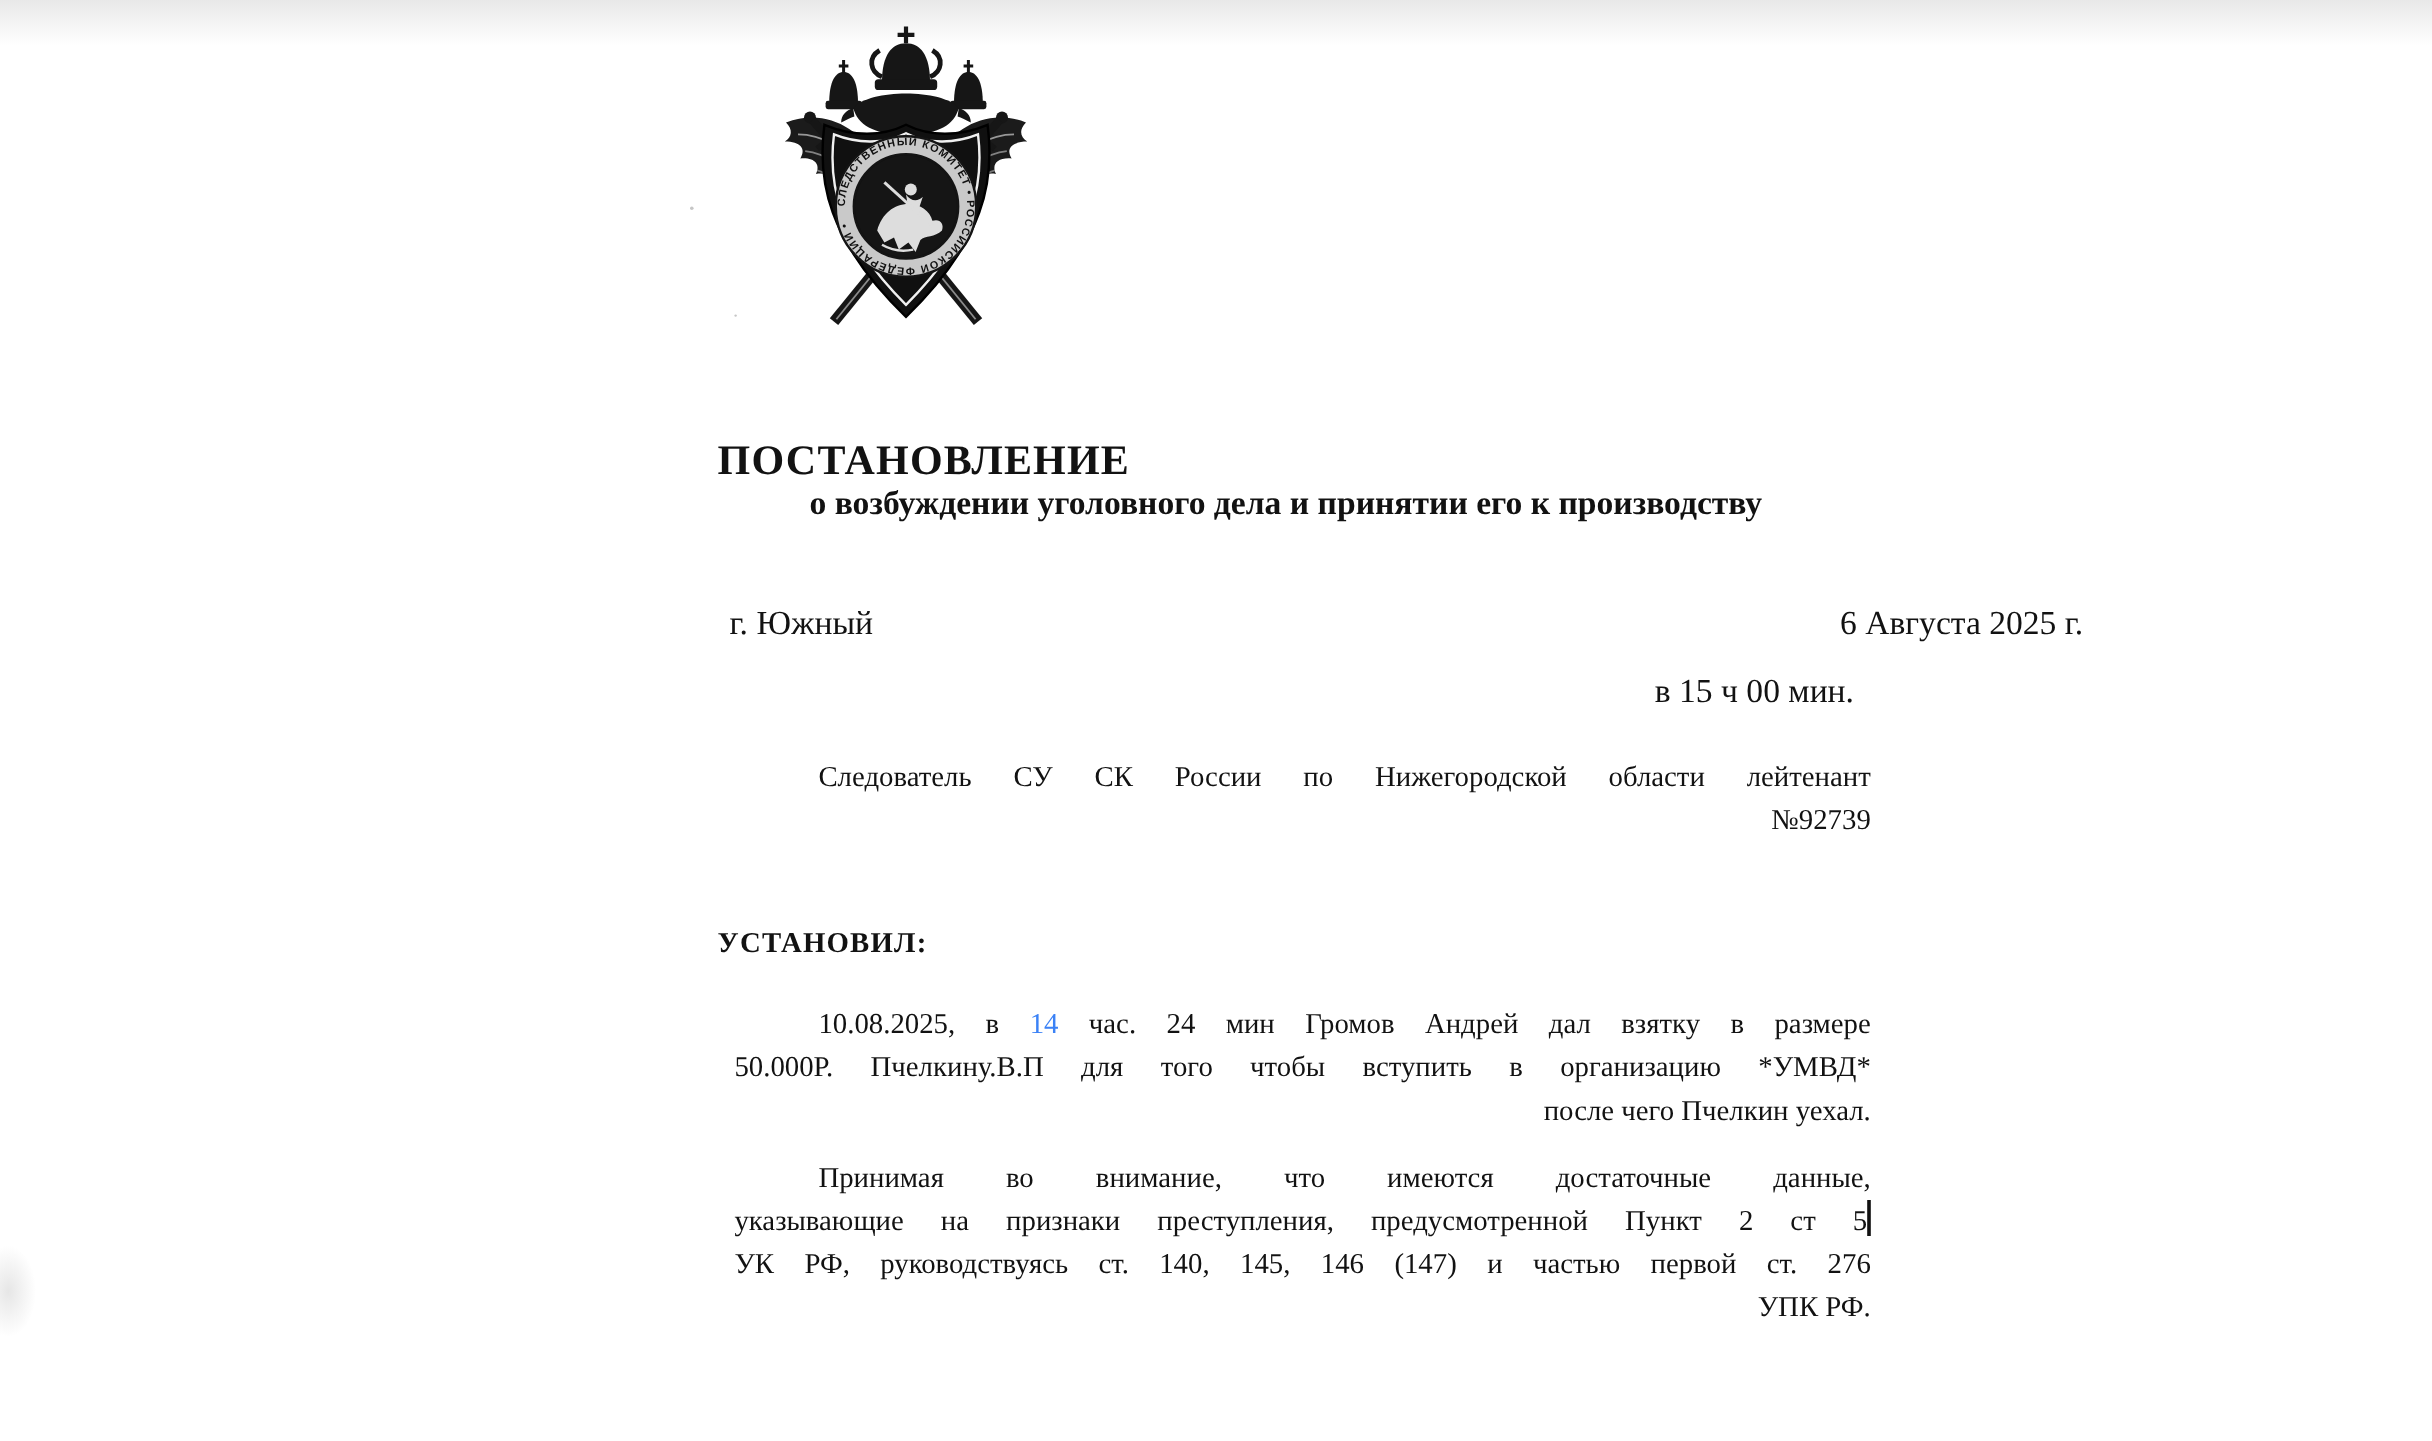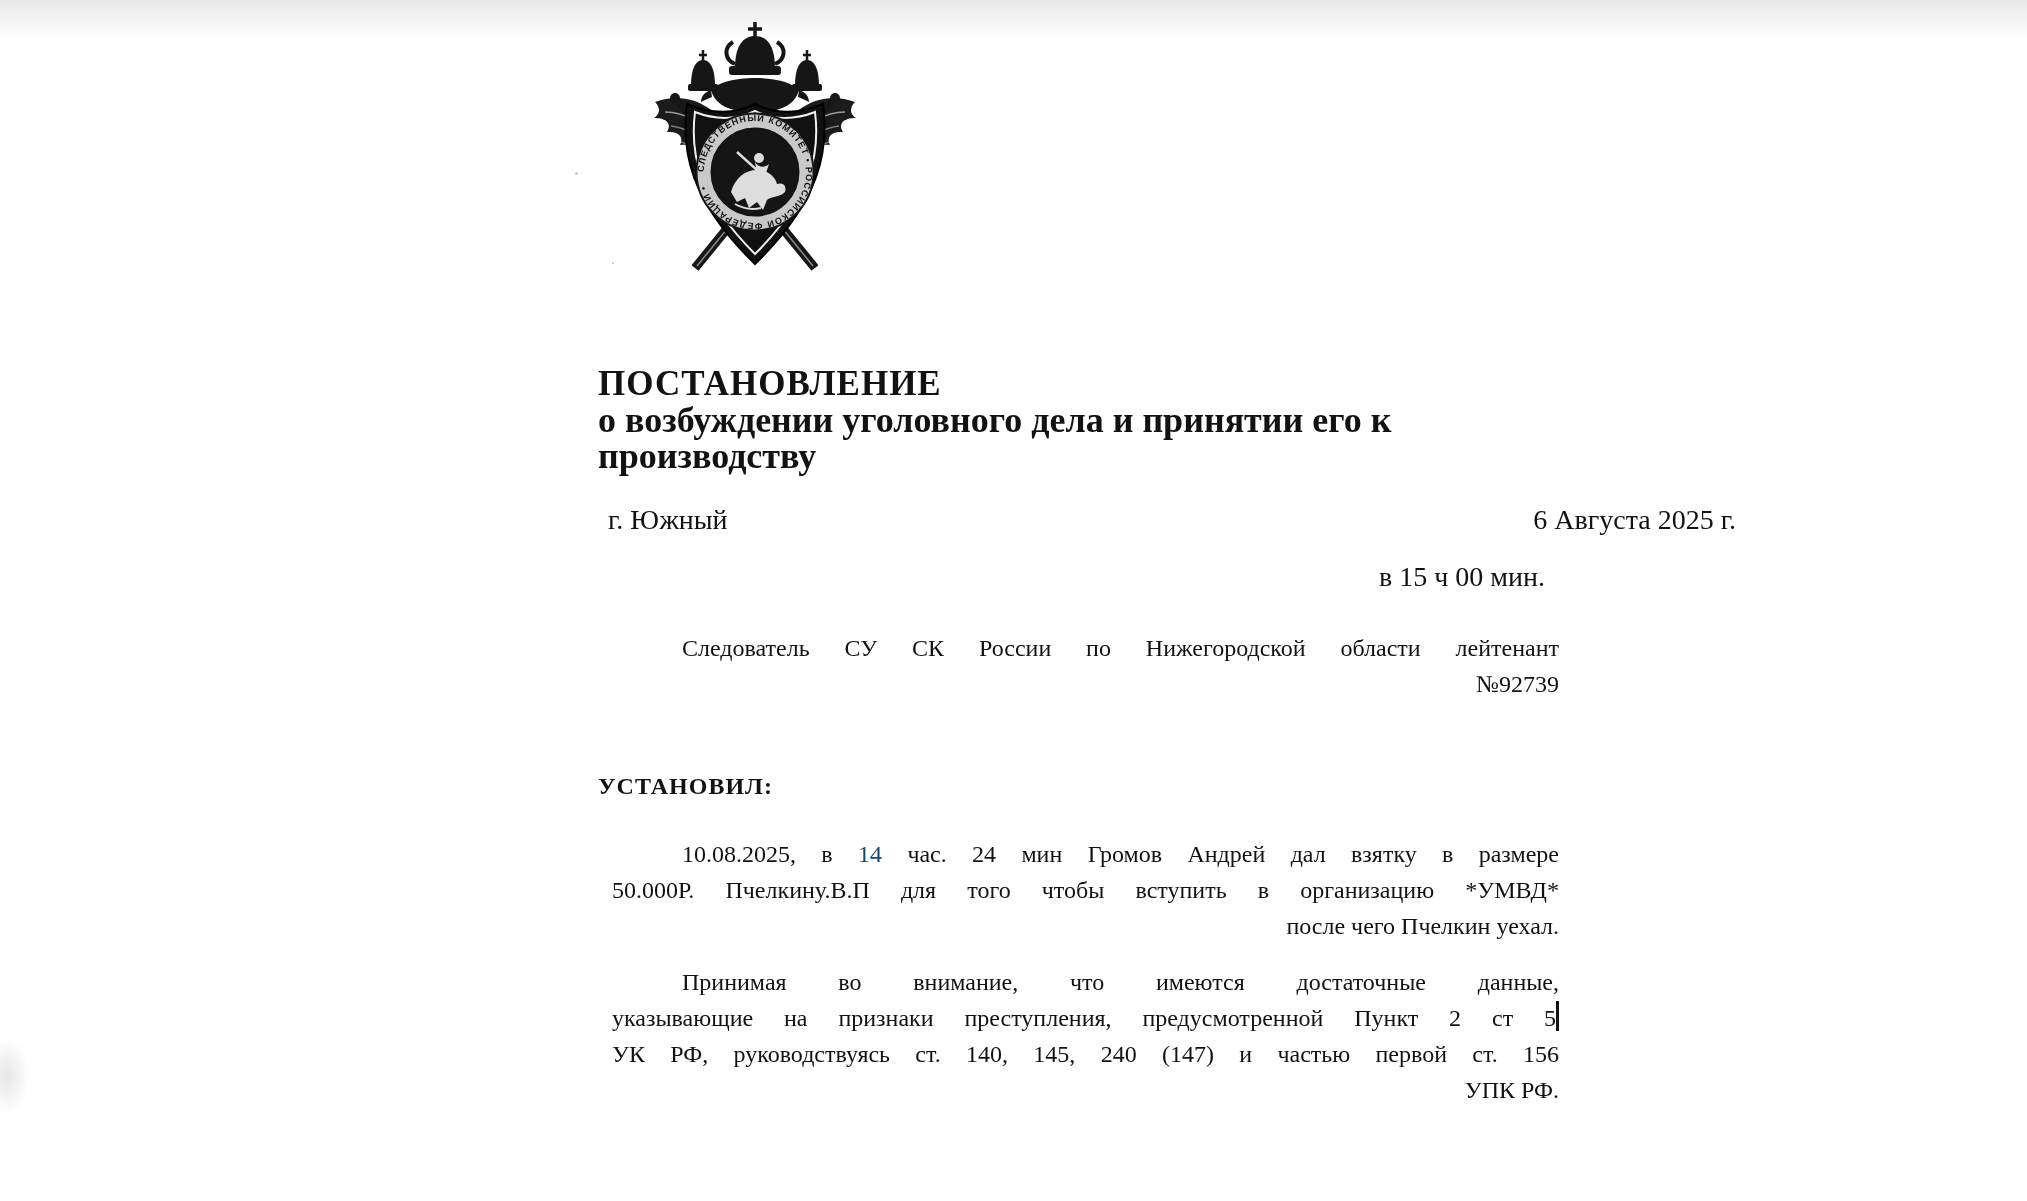--- a/index.html
+++ b/index.html
@@ -26,21 +26,21 @@
 
   .content-anchor { position:absolute; left:598px; top:0; width:947px; height:1201px; }
 
   .doc-title {
     position:absolute; top:364px; left:0; width:947px;
     text-align:left; font-size:35px; font-weight:bold;
     letter-spacing:1px; line-height:40px;
   }
   .doc-subtitle {
     position:absolute; top:402px; left:0; width:947px;
-    text-align:left; font-size:36px; font-weight:bold; line-height:36px;
+    text-align:center; font-size:28px; font-weight:bold; line-height:36px;
   }
   .header-row {
     position:absolute; top:502px; left:0; width:947px; height:36px;
     font-size:28px; line-height:36px;
   }
   .place { position:absolute; left:10px; top:0; }
   .date  { position:absolute; right:-191px; top:0;margin-left:25px; }
   .time-row {
     position:absolute; top:559px; left:0; width:947px;
     text-align:right; font-size:28px; line-height:36px;
@@ -157,28 +157,28 @@
     <div class="para p-intro">
       <div class="line just indent">Следователь СУ СК России по Нижегородской области лейтенант</div>
       <div class="line">№92739</div>
     </div>
 
     <div class="heading-row">УСТАНОВИЛ:</div>
 
     <div class="para p-facts">
       <div class="line just indent">
         <span>10.08.2025, в</span>
-        <span style="color:#0c4a6e">14</span>
+        <span style="color:#3b82f6">14</span>
         <span>час. 24 мин Громов Андрей дал взятку в размере</span>
       </div>
       <div class="line just">50.000Р. Пчелкину.В.П для того чтобы вступить в организацию *УМВД*</div>
       <div class="line">после чего Пчелкин уехал.</div>
     </div>
 
     <div class="para p-legal">
       <div class="line just indent">Принимая во внимание, что имеются достаточные данные,</div>
       <div class="line just"><span>указывающие на признаки преступления, предусмотренной Пункт 2 ст 5</span><span class="caret"></span></div>
-      <div class="line just">УК РФ, руководствуясь ст. 140, 145, 240 (147) и частью первой ст. 156</div>
+      <div class="line just">УК РФ, руководствуясь ст. 140, 145, 146 (147) и частью первой ст. 276</div>
       <div class="line">УПК РФ.</div>
     </div>
 
   </div>
 </div>
 
 </body></html>

